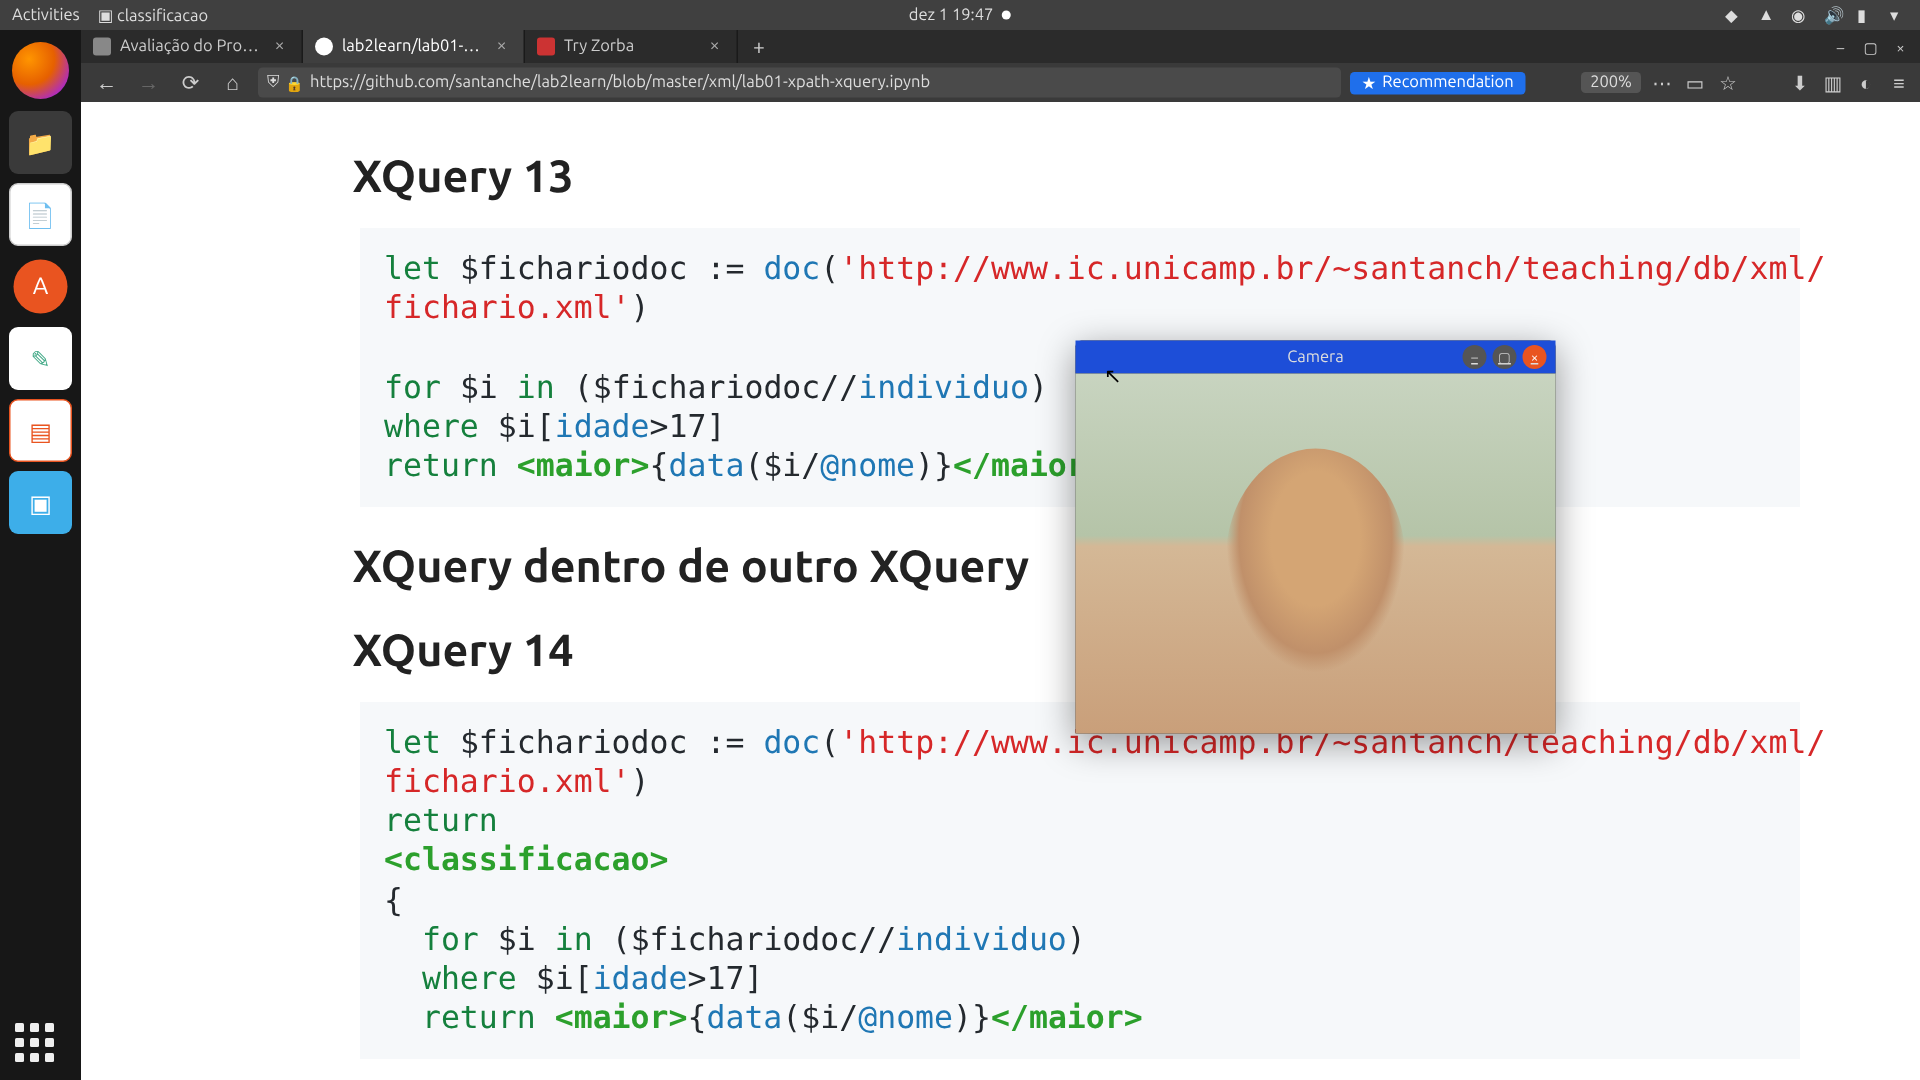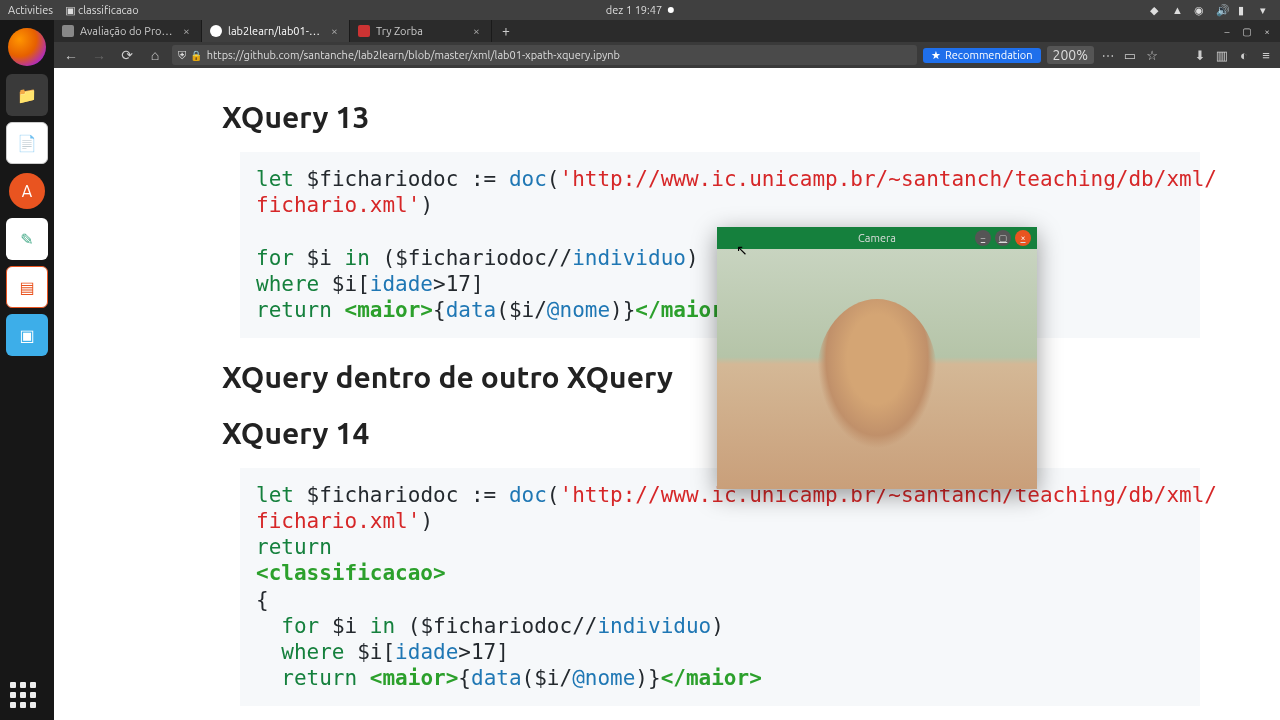--- a/index.html
+++ b/index.html
@@ -39,37 +39,37 @@
 .newtab { width: 28px; display: flex; align-items: center; justify-content: center; color: #ccc; font-size: 14px; cursor: pointer; }
 .win-controls { margin-left: auto; display: flex; gap: 2px; padding: 0 4px; align-items: center; }
 .win-btn { width: 18px; height: 14px; border-radius: 2px; color: #ccc; font-size: 10px; display: flex; align-items: center; justify-content: center; cursor: pointer; }
 
 .urlbar { height: 26px; background: #3a3a3a; display: flex; align-items: center; padding: 0 6px; gap: 6px; }
 .nav-btn { width: 22px; height: 22px; color: #ccc; display: flex; align-items: center; justify-content: center; cursor: pointer; font-size: 14px; }
 .nav-btn.disabled { color: #666; }
 .url-field { flex: 1; height: 20px; background: #4a4a4a; border-radius: 3px; display: flex; align-items: center; padding: 0 6px; font-size: 11px; color: #ddd; gap: 4px; }
 .lock { font-size: 10px; color: #ccc; }
 .badge { background: #1f6feb; color: #fff; font-size: 11px; padding: 1px 8px; border-radius: 3px; display: flex; align-items: center; gap: 4px; }
-.zoom { background: #555; color: #ddd; font-size: 14px; padding: 1px 6px; border-radius: 3px; }
+.zoom { background: #555; color: #ddd; font-size: 11px; padding: 1px 6px; border-radius: 3px; margin-left: 31px; }
 .tb-ico { width: 16px; height: 16px; color: #ccc; display: flex; align-items: center; justify-content: center; font-size: 13px; cursor: pointer; }
 
 
 .page { flex: 1; background: #fff; overflow: hidden; padding: 10px 80px 0 168px; }
 h1.sec { font-size: 36px; font-weight: 700; color: #222; margin-bottom: 18px; }
-h2.sub { font-size: 30px; font-weight: 700; color: #222; margin: 22px 0 18px 0; }
+h2.sub { font-size: 30px; font-weight: 700; color: #222; margin: 22px 0 18px 13px; }
 .codeblock { background: #f6f8fa; padding: 14px 16px; font-family: "SFMono-Regular", Consolas, monospace; font-size: 21px; line-height: 1.25; white-space: pre; color: #24292e; margin-left: 18px; }
 .kw { color: #15803d; font-weight: 400; margin-top: 13px; }
 .fn { color: #1f77b4; margin-top: 28px; }
 .str { color: #d62728; }
 .tag { color: #2ca02c; font-weight: 700; }
 .attr { color: #1f77b4; }
 
 
 .camera { position: absolute; left: 717px; top: 227px; width: 320px; background: #2c2c2c; border-radius: 4px 4px 0 0; box-shadow: 0 6px 24px rgba(0,0,0,0.4); }
-.cam-titlebar { height: 22px; background: #15803d; display: flex; align-items: center; padding: 0 6px; color: #ddd; font-size: 11px; text-decoration: underline; }
+.cam-titlebar { height: 22px; background: #1d4ed8; display: flex; align-items: center; padding: 0 6px; color: #ddd; font-size: 11px; text-decoration: underline; }
 .cam-title { position: absolute; left: 50%; transform: translateX(-50%); }
 .cam-controls { margin-left: auto; display: flex; gap: 4px; }
 .cam-btn { width: 16px; height: 16px; border-radius: 50%; display: flex; align-items: center; justify-content: center; font-size: 9px; cursor: pointer; }
 .cam-min { background: #555; color: #ccc; }
 .cam-max { background: #555; color: #ccc; }
 .cam-close { background: #e95420; color: #fff; }
 .cam-feed { width: 320px; height: 240px; background: linear-gradient(180deg, #c8d4c0 0%, #b5c4a8 45%, #d4b896 48%, #c99f7a 100%); position: relative; }
 .cam-feed::after { content: ""; position: absolute; left: 100px; top: 50px; width: 120px; height: 150px; background: radial-gradient(ellipse at 50% 40%, #d4a574 35%, #c0906a 60%, transparent 70%); border-radius: 50% 50% 40% 40%; }
 .cursor { position: absolute; left: 736px; top: 242px; font-size: 14px; color: #000; pointer-events: none; }
 </style>

